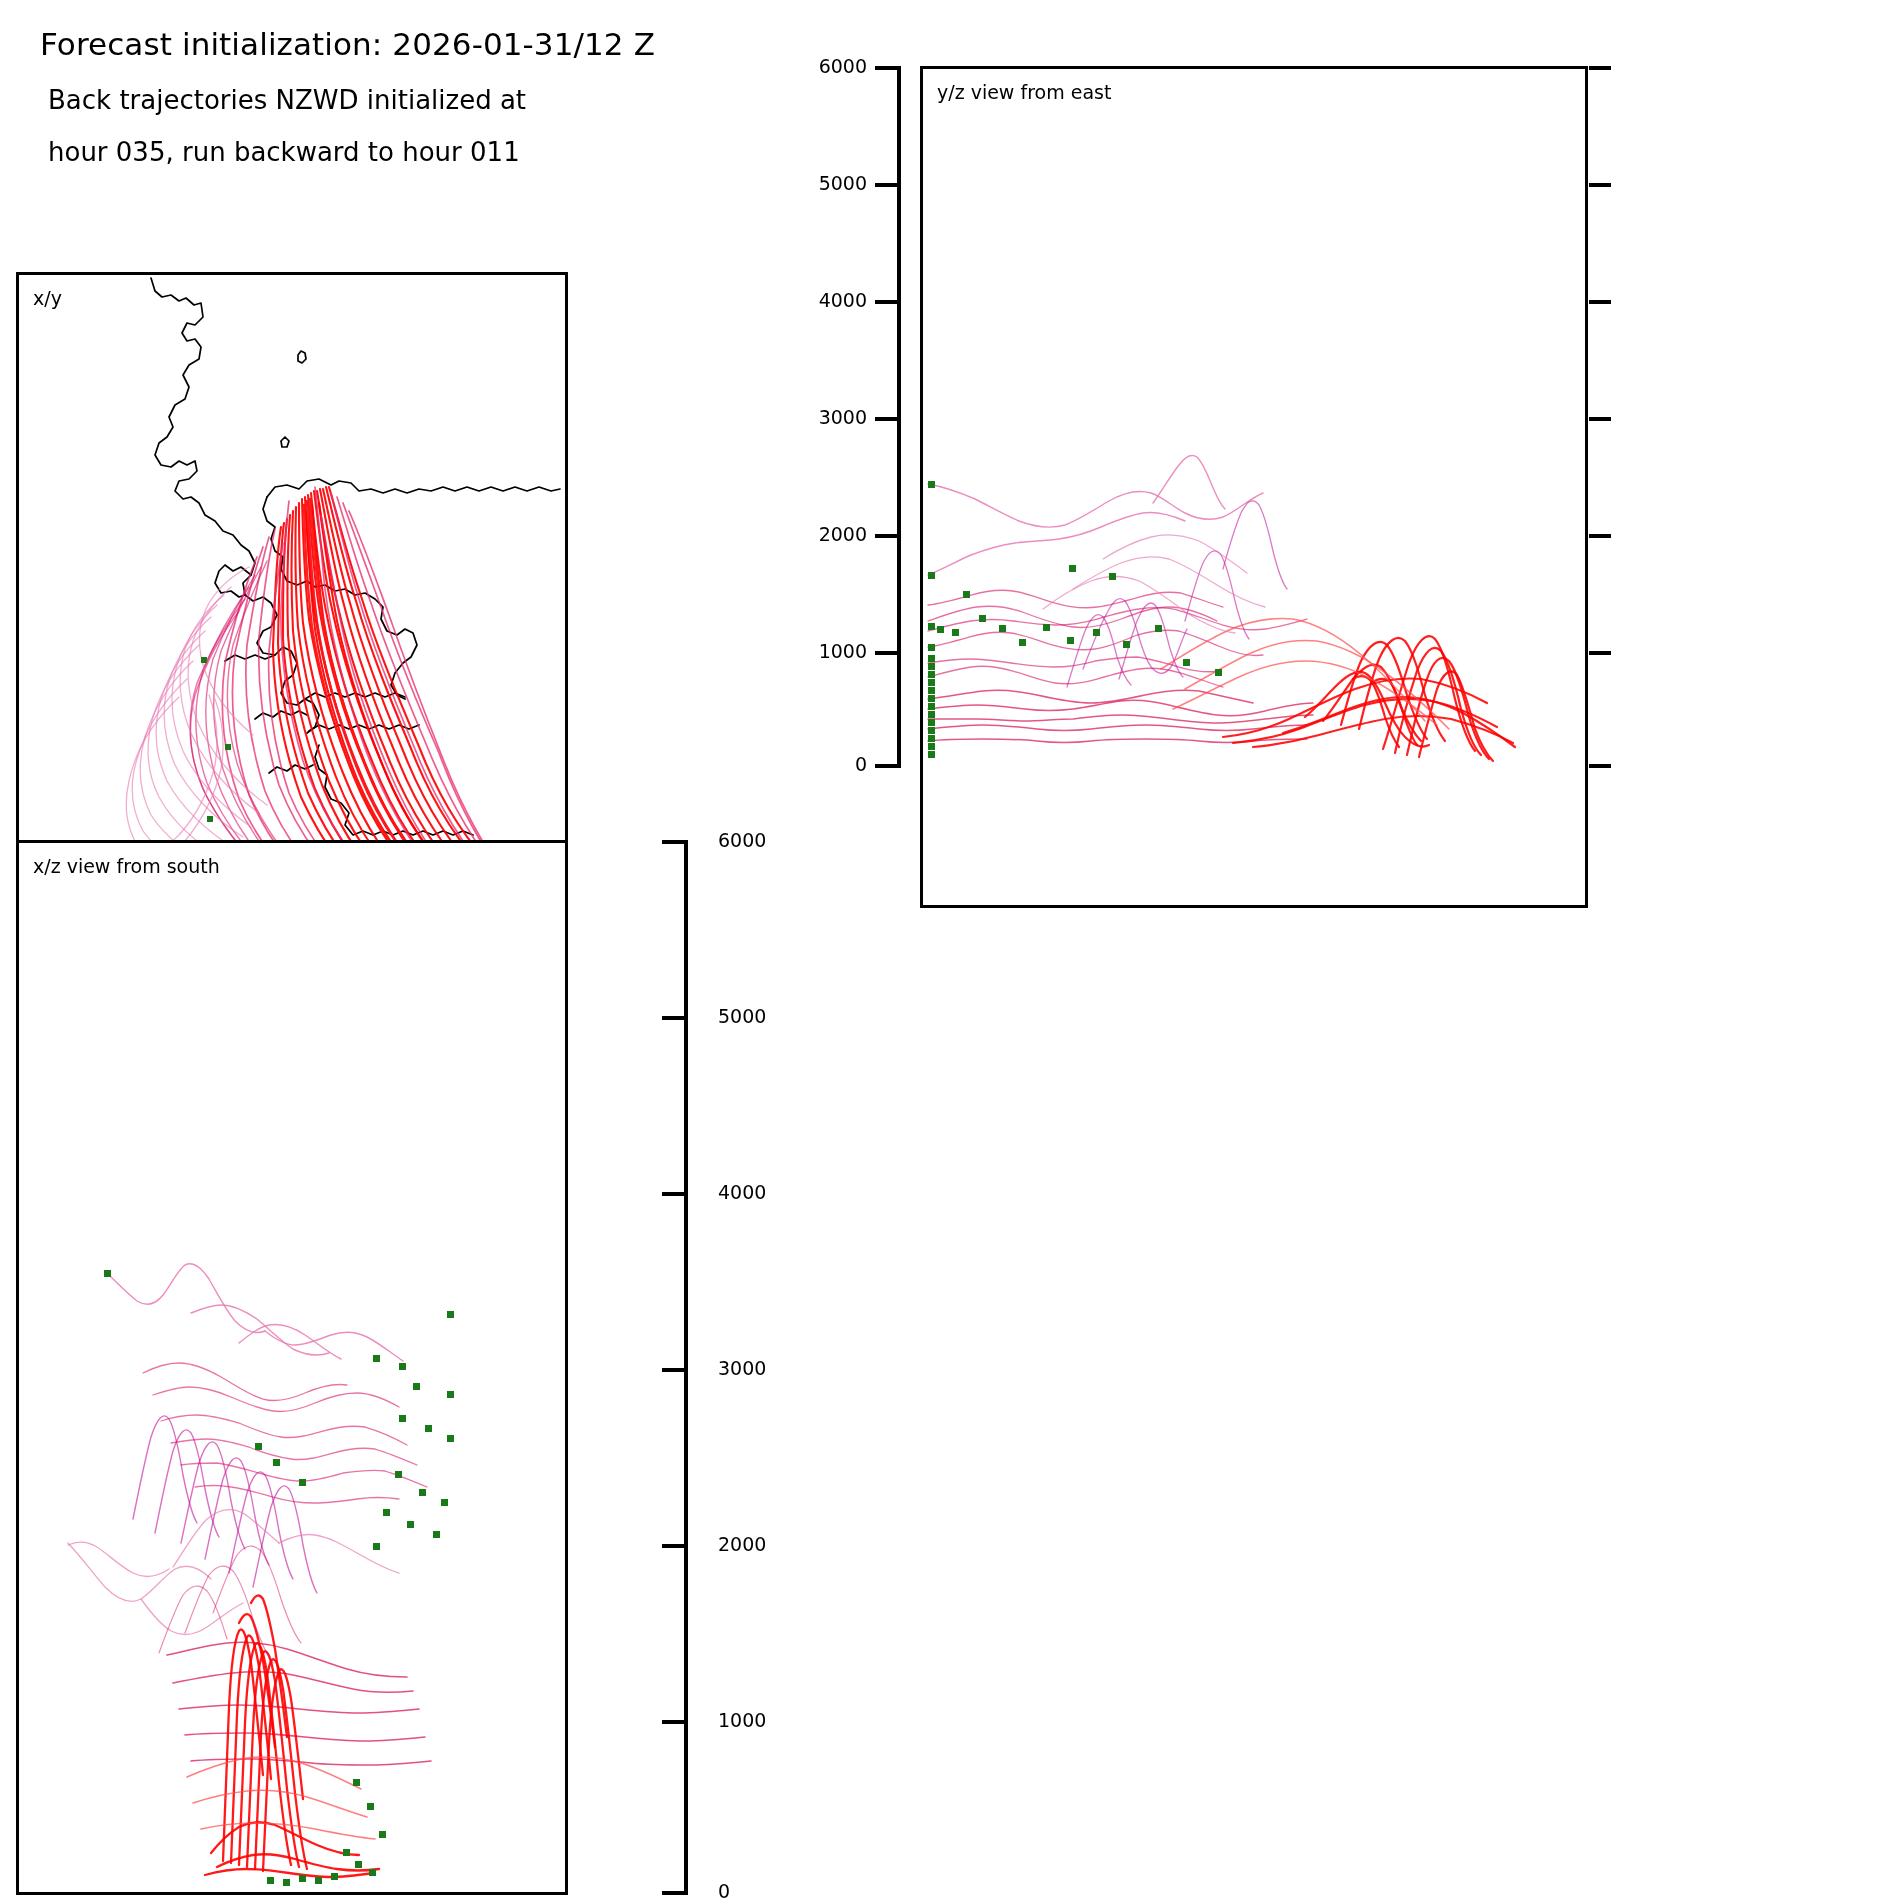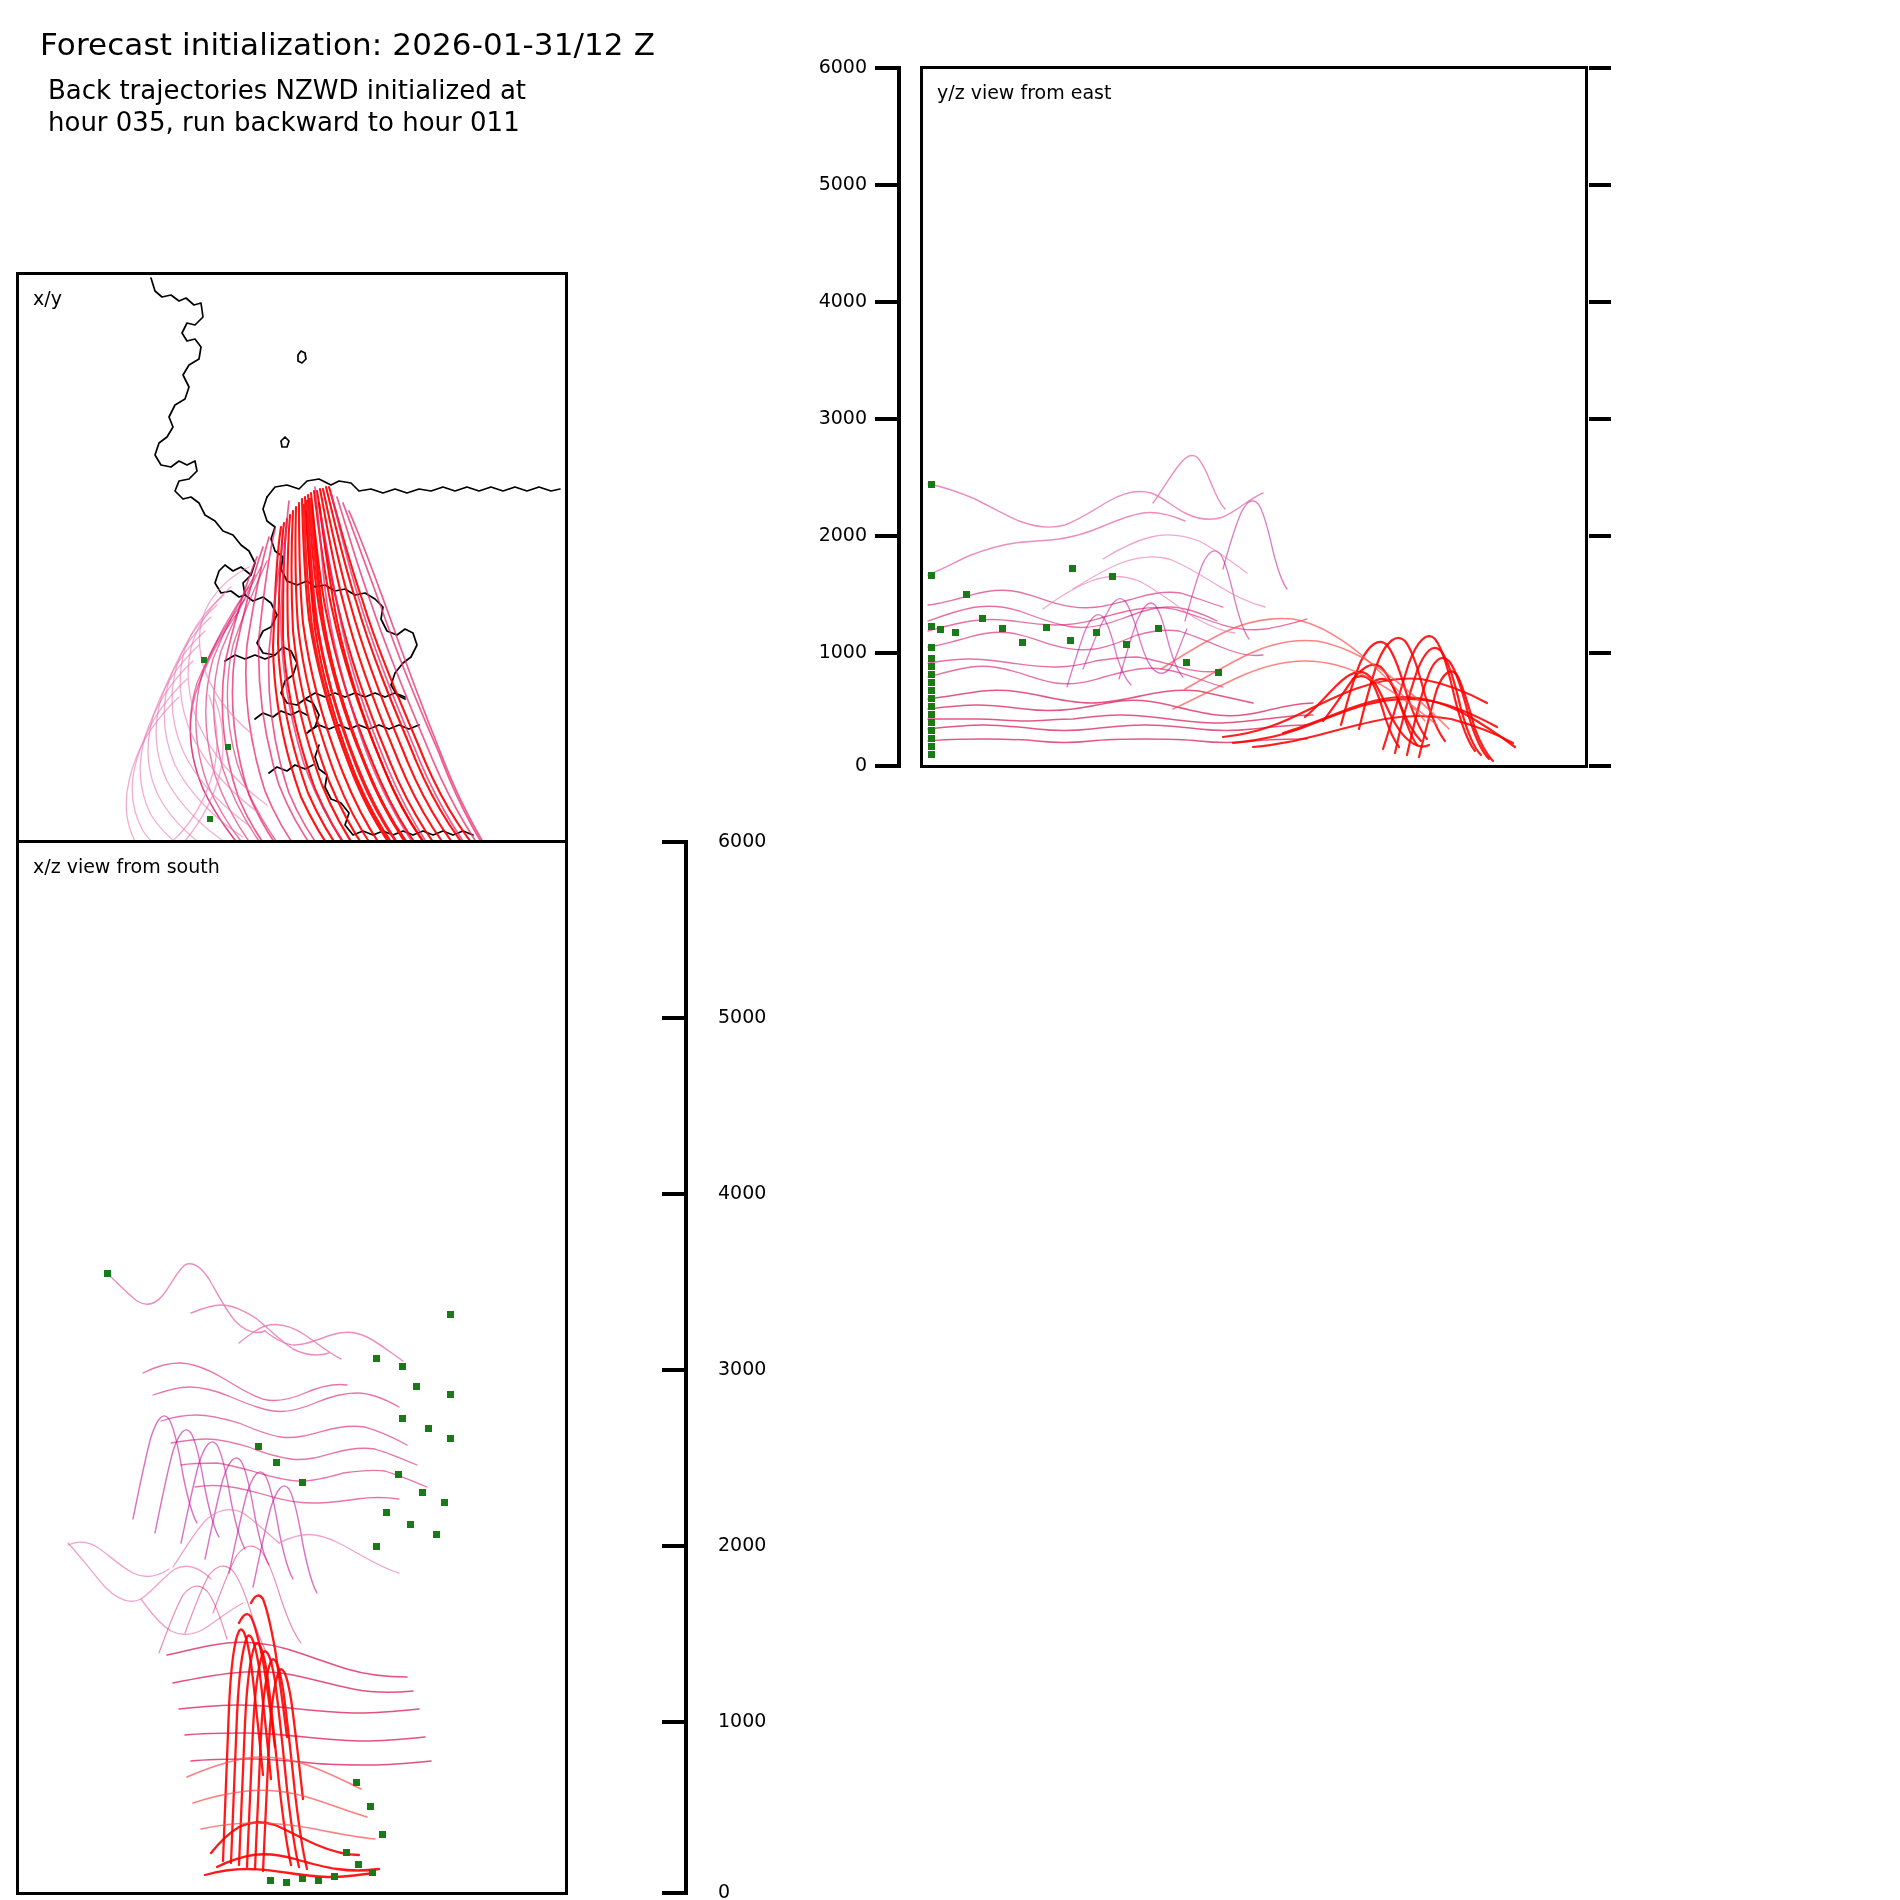--- a/index.html
+++ b/index.html
@@ -1,30 +1,30 @@
 <!DOCTYPE html>
 <html><head>
 <meta charset="utf-8">
 <style>
   html,body{margin:0;padding:0;background:#ffffff;}
   body{width:1900px;height:1900px;position:relative;overflow:hidden;
        font-family:"DejaVu Sans","Liberation Sans",sans-serif;color:#000;}
 
   .title-main{position:absolute;left:32px;top:26px;font-size:31px;letter-spacing:0.1px;white-space:nowrap;margin-left:8px;}
-  .title-sub{position:absolute;left:48px;top:74px;font-size:26px;line-height:32px;white-space:pre;}
+  .title-sub{position:absolute;left:48px;top:74px;font-size:26px;line-height:52px;white-space:pre;}
 
   .panel{position:absolute;border:3.5px solid #000;background:#fff;box-sizing:border-box;overflow:hidden;}
   .panel-label{position:absolute;font-size:19px;color:#000;z-index:6;white-space:nowrap;}
 
   
   #panel-xy{left:16px;top:226px;width:552px;height:784px;margin-top:46px;}
   #panel-xy .panel-label{left:14px;top:12px;}
 
   
-  #panel-yz{left:920px;top:66px;width:668px;height:702px;}
+  #panel-yz{left:920px;top:66px;width:668px;height:842px;}
   #panel-yz .panel-label{left:14px;top:12px;}
 
   
   #panel-xz{left:16px;top:840px;width:552px;height:1055px;padding-left:24px;}
   #panel-xz .panel-label{left:14px;top:12px;}
 
   
   .vaxis{position:absolute;}
   .vaxis .spine{position:absolute;left:0;top:0;width:4px;height:100%;background:#000;}
   .tick{position:absolute;height:4px;width:22px;background:#000;}

